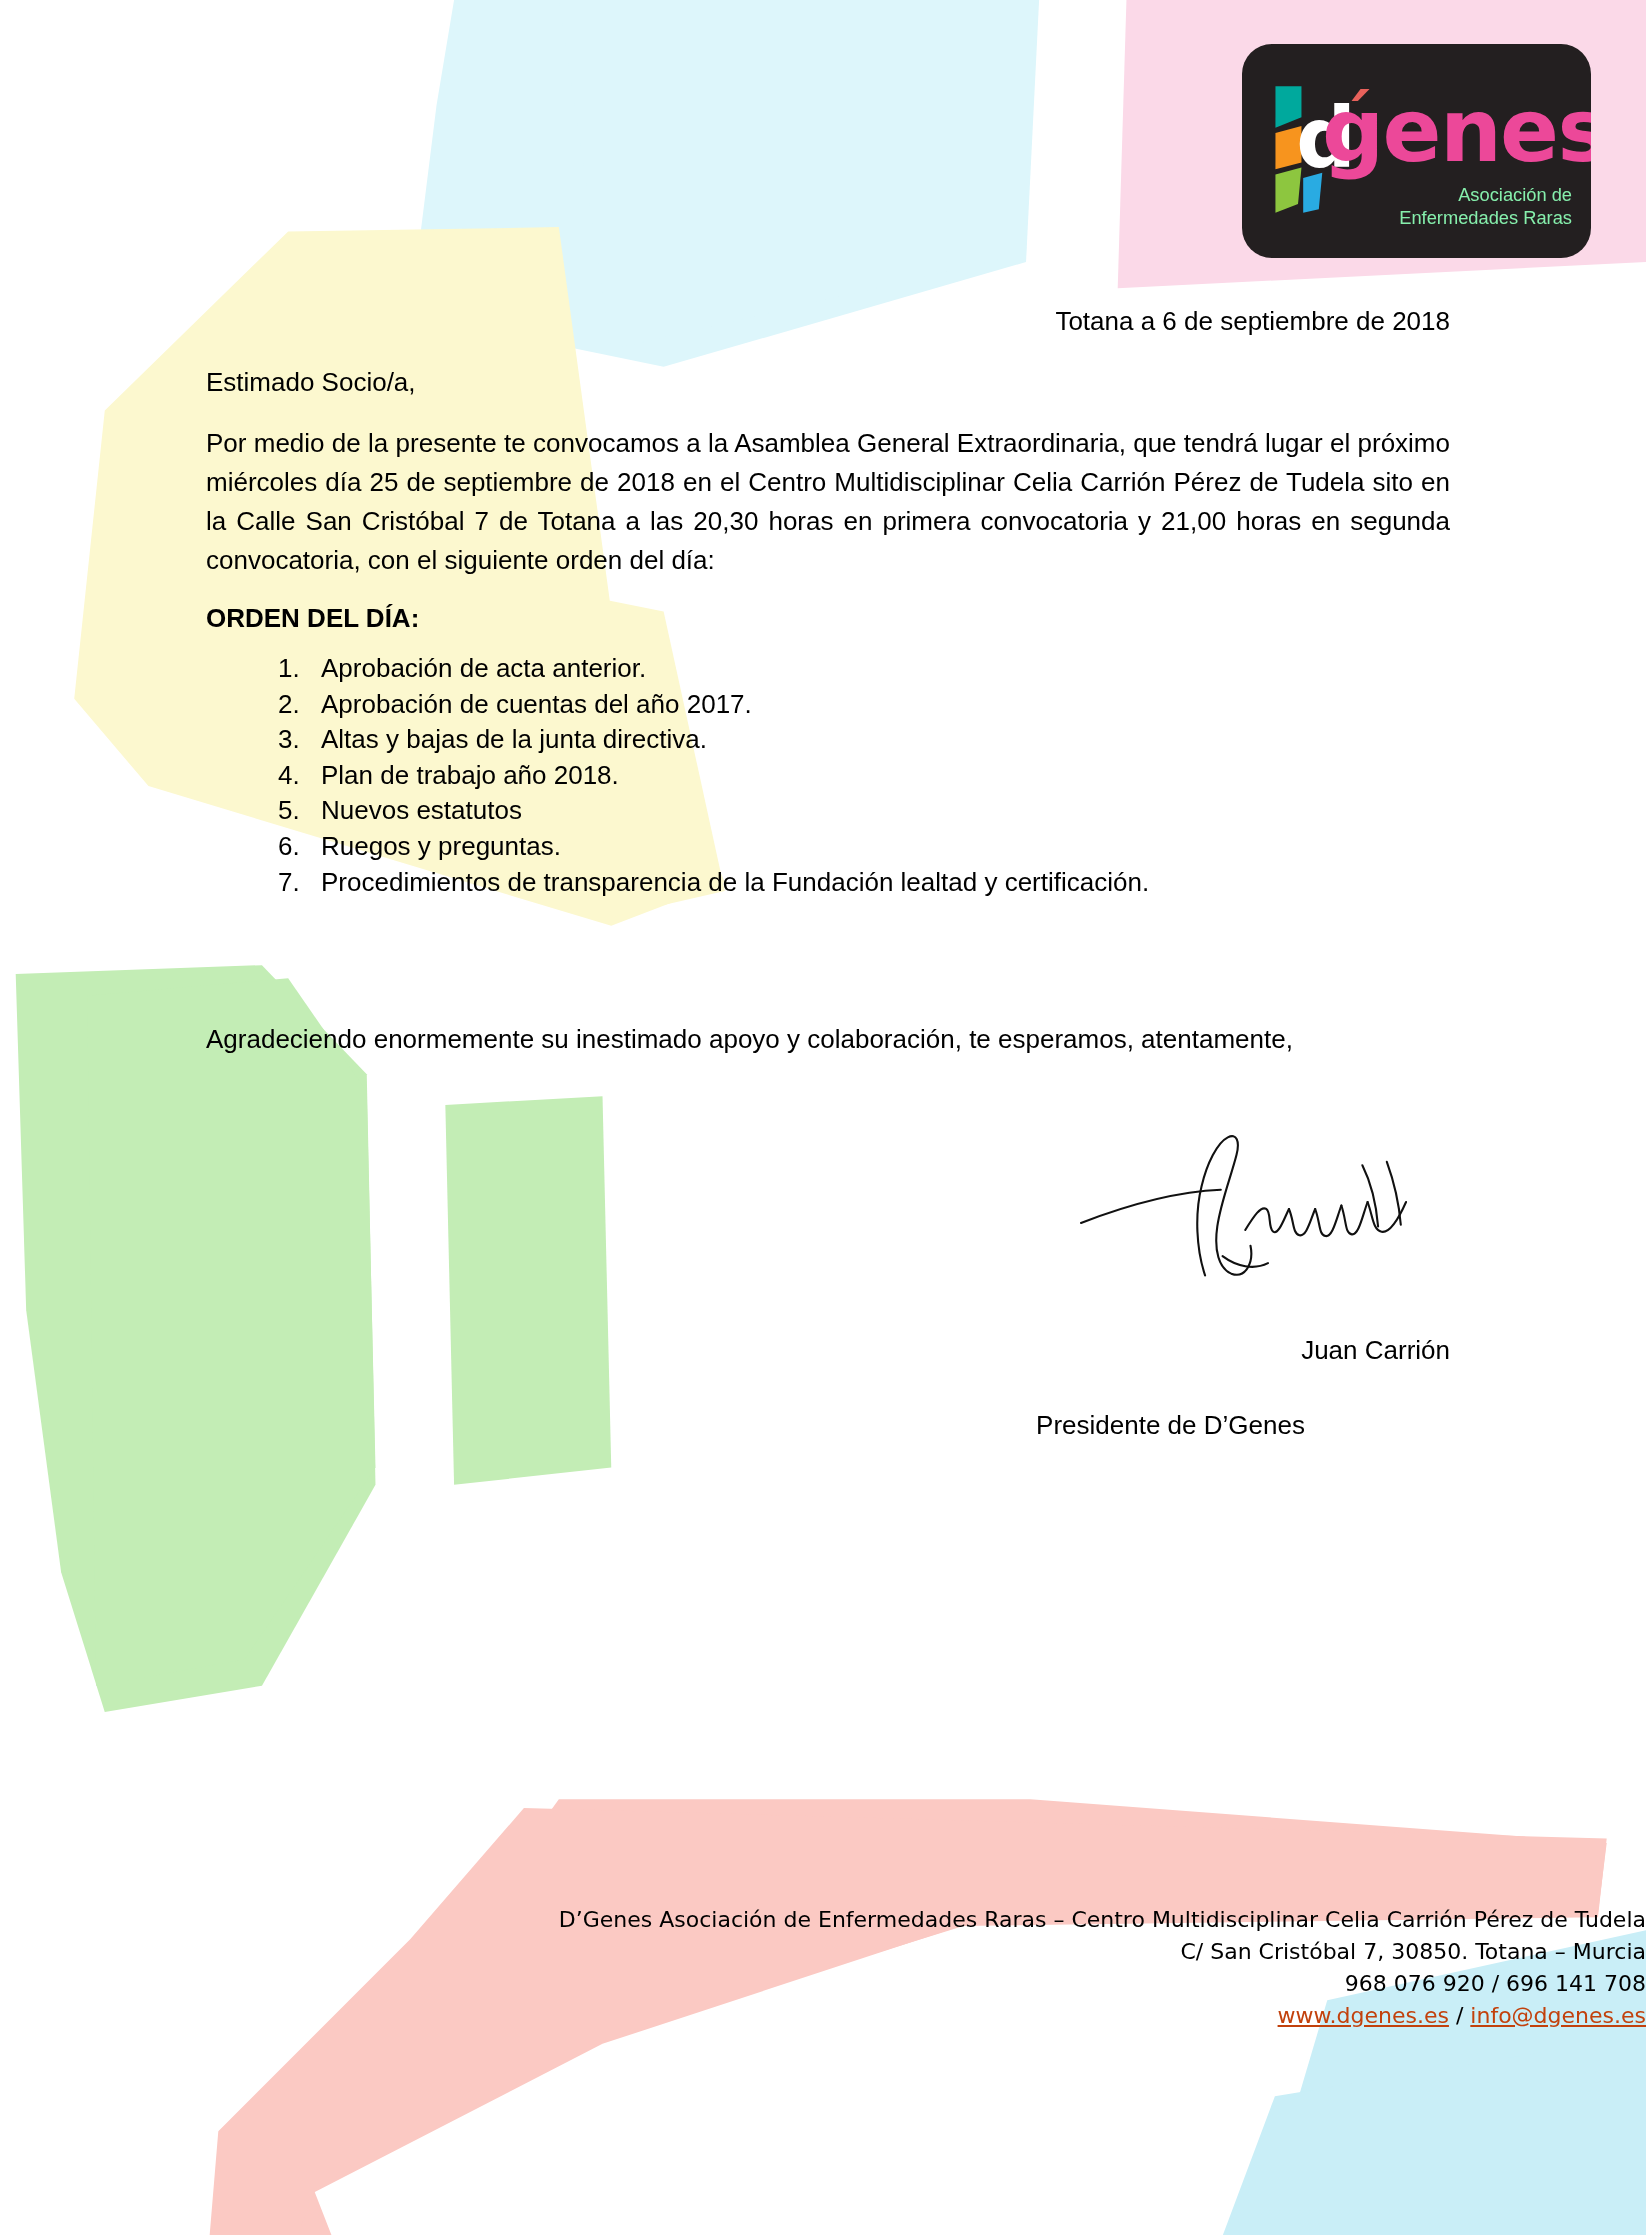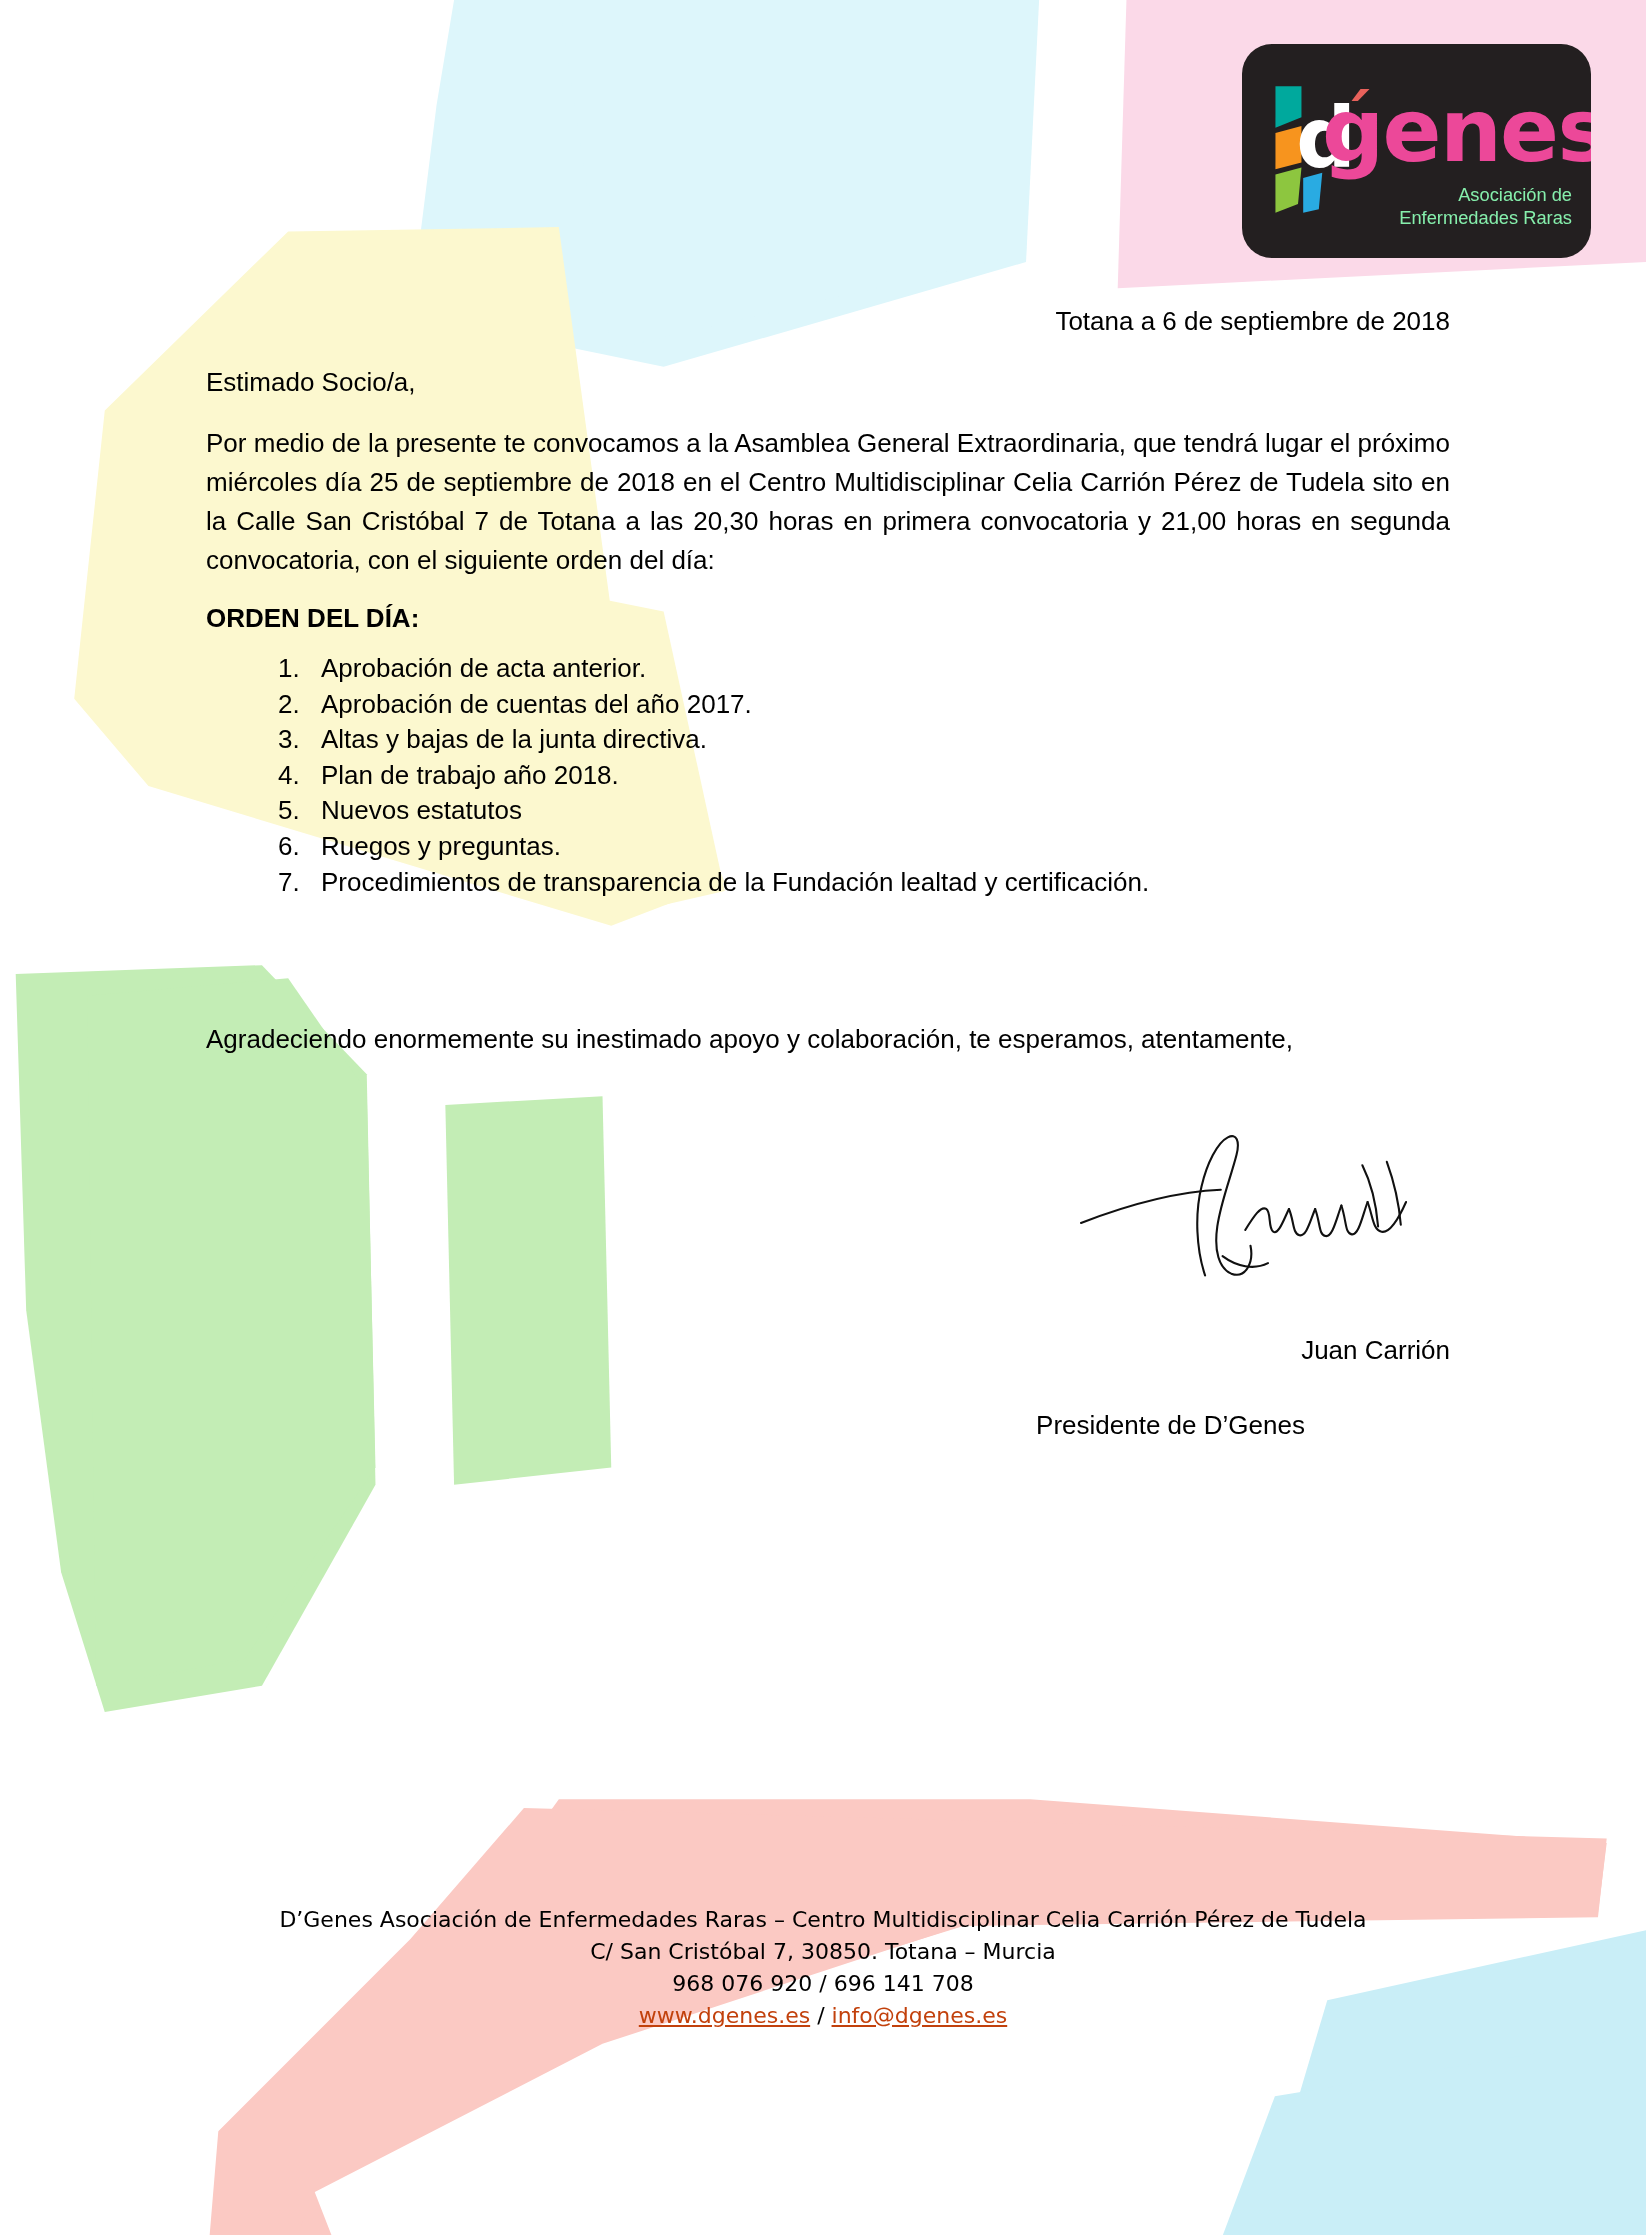--- a/index.html
+++ b/index.html
@@ -184,21 +184,21 @@
     font-size: 22px;
     line-height: 1.45;
     color: #000000;
     z-index: 2;
   }
   .footer .link {
     color: #c2410c;
     text-decoration: underline;
   }
   .footer a { color: #1a5fb4; text-decoration: underline; }
-  .footer-row { display: block; }
+  .footer-row { display: block; text-align: right; }
 </style>
 </head>
 <body>
 
 <div class="page">
 
   <svg class="bg" viewBox="0 0 1885 2560" preserveAspectRatio="none" aria-hidden="true">
 
     <polygon points="520,0 760,0 1190,0 1175,300 760,420 470,360 500,120" fill="#ddf6fb"></polygon>
     <polygon points="640,0 1185,0 1175,290 700,400" fill="#ddf6fb"></polygon>

